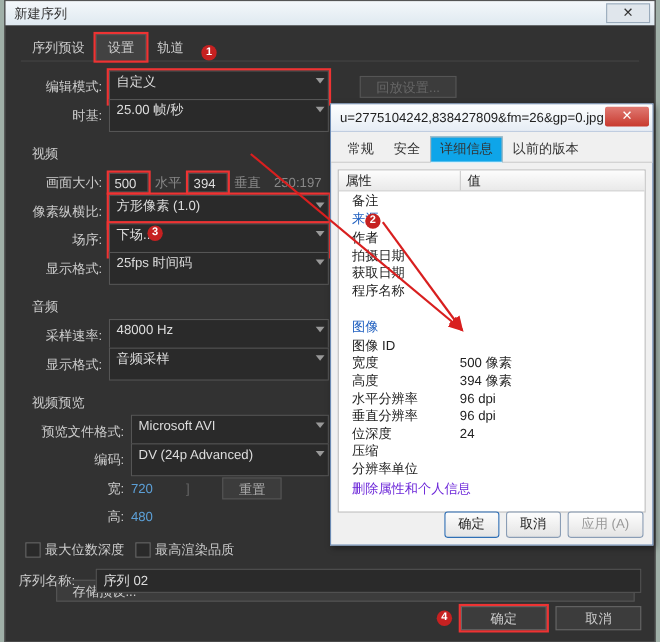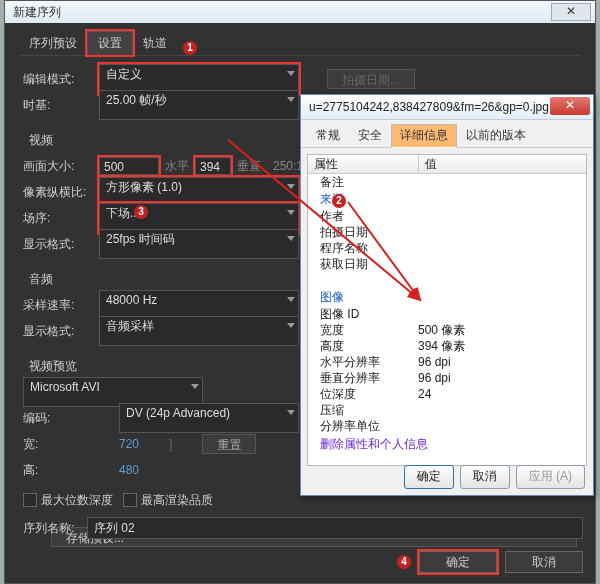--- a/index.html
+++ b/index.html
@@ -79,20 +79,21 @@
   .form-area {
     padding: 10px 18px 0 18px;
   }
   .row {
     display: flex;
     align-items: center;
     height: 26px;
   }
   .lbl {
     width: 70px;
+    text-align: right;
     color: #ccc;
     margin-right: 6px;
   }
   .dropdown {
     background: #2a2a2a;
     border: 1px solid #555;
     height: 30px;
     line-height: 18px;
     padding: 0 16px 0 6px;
     position: relative;
@@ -229,21 +230,21 @@
     border-bottom: 1px solid #ccc;
     background: #f0f0f0;
     padding: 4px 6px 0 6px;
   }
   .ptab {
     padding: 2px 8px;
     border: 1px solid transparent;
     color: #333;
   }
   .ptab.sel {
-    background: #fdba74;
+    background: #0ea5e9;
     border: 1px solid #bbb;
     border-bottom: 1px solid #fff;
     margin-bottom: -1px;
   }
   .props-body {
     background: #fff;
     margin: 6px;
     border: 1px solid #bbb;
     height: 310px;
     overflow: hidden;
@@ -319,35 +320,35 @@
   </div>
 
   <div class="form-area">
 
     <div class="row">
       <span class="lbl">编辑模式:</span>
       <div class="dropdown hl" style="width:200px">
         <span>自定义</span><div class="arrow"></div>
       </div>
       <span style="width:28px"></span>
-      <div class="ghost-btn" style="color:#666">拍摄日期...</div>
+      <div class="ghost-btn" style="color:#666">回放设置...</div>
     </div>
 
     <div class="row">
       <span class="lbl">时基:</span>
       <div class="dropdown" style="width:200px">
         <span>25.00 帧/秒</span><div class="arrow"></div>
       </div>
     </div>
 
     <div class="section-label">视频</div>
 
     <div class="row">
       <span class="lbl">画面大小:</span>
-      <div class="text-input hl" style="width:60px;text-align:left">500</div>
+      <div class="text-input hl" style="width:36px;text-align:left">500</div>
       <span class="hint">水平</span>
       <div class="text-input hl" style="width:36px">394</div>
       <span class="hint">垂直</span>
       <span class="hint">250:197</span>
     </div>
 
     <div class="row">
       <span class="lbl">像素纵横比:</span>
       <div class="dropdown hl" style="width:200px">
         <span>方形像素 (1.0)</span><div class="arrow"></div>
@@ -382,20 +383,21 @@
     <div class="row">
       <span class="lbl">显示格式:</span>
       <div class="dropdown" style="width:200px">
         <span>音频采样</span><div class="arrow"></div>
       </div>
     </div>
 
     <div class="section-label">视频预览</div>
 
     <div class="row">
+      <span class="lbl" style="width:90px">预览文件格式:</span>
       <div class="dropdown" style="width:180px">
         <span>Microsoft AVI</span><div class="arrow"></div>
       </div>
     </div>
 
     <div class="row">
       <span class="lbl" style="width:90px">编码:</span>
       <div class="dropdown" style="width:180px">
         <span>DV (24p Advanced)</span><div class="arrow"></div>
       </div>
@@ -422,21 +424,21 @@
       <span class="checkbox"></span>
       <span>最高渲染品质</span>
     </div>
 
     <div class="save-preset">
       <div class="ghost-btn" style="color:#ccc">存储预设...</div>
     </div>
   </div>
 
   <div class="seq-name-row">
-    <span style="width:64px;text-align:center;margin-right:6px">序列名称:</span>
+    <span style="width:64px;text-align:left;margin-right:6px">序列名称:</span>
     <div class="seq-input">序列 02</div>
   </div>
 
   <div class="bottom-buttons">
     <span class="num-badge">4</span>
     <div class="btn hl">确定</div>
     <div class="btn">取消</div>
   </div>
 </div>
 
@@ -463,25 +465,25 @@
     <div id="src-rows">
         <div class="prow">
           <div class="c1">作者</div>
           <div class="c2"></div>
         </div>
         <div class="prow">
           <div class="c1"><span style="position:relative">拍摄日期</span></div>
           <div class="c2"></div>
         </div>
         <div class="prow">
+          <div class="c1">获取日期</div>
+          <div class="c2"></div>
+        </div>
+        <div class="prow">
           <div class="c1">程序名称</div>
-          <div class="c2"></div>
-        </div>
-        <div class="prow">
-          <div class="c1">获取日期</div>
           <div class="c2"></div>
         </div>
         <div class="prow">
           <div class="c2"></div>
         </div>
       </div>
     <div class="pgroup">图像</div>
     <div id="img-rows">
         <div class="prow">
           <div class="c1">图像 ID</div>

